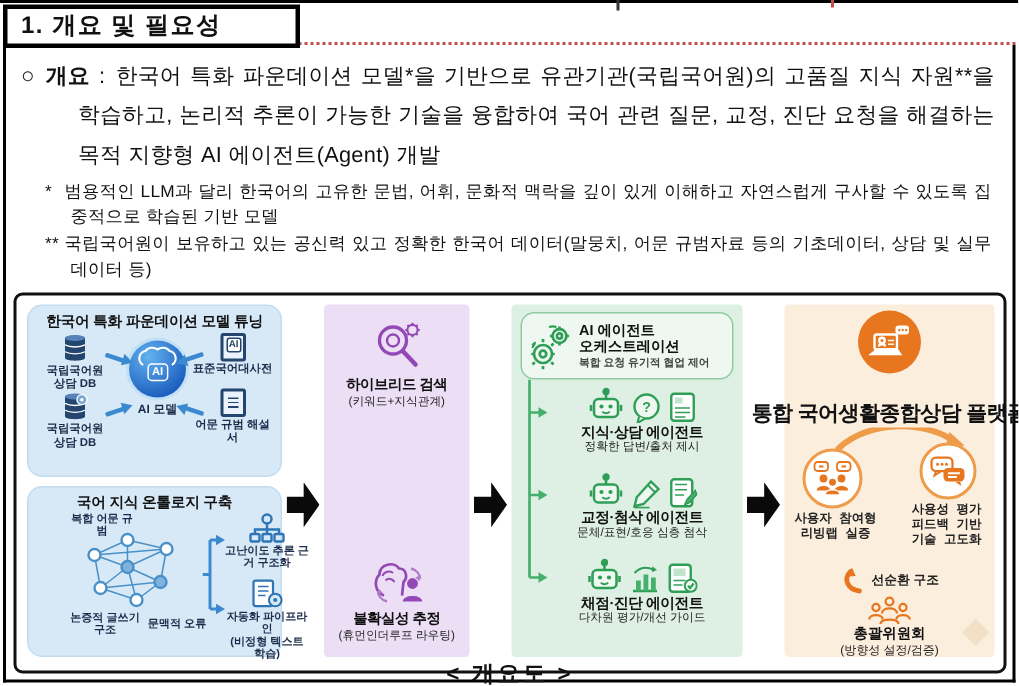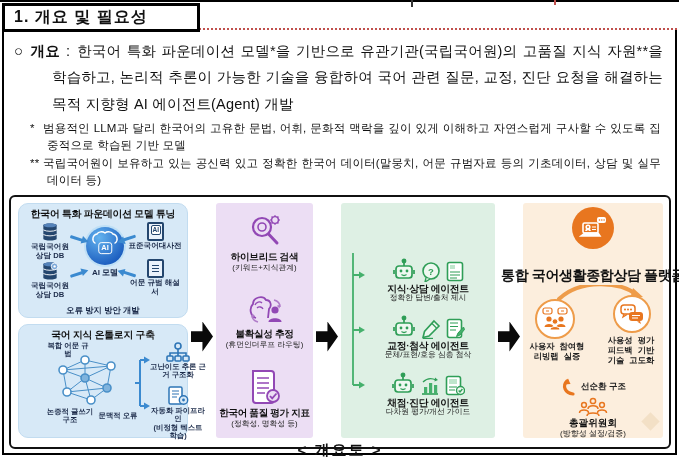--- a/index.html
+++ b/index.html
@@ -175,21 +175,20 @@
               </div>
               <div class="f-item f-r2">
                 <span class="book lines"></span>
                 <span>어문 규범 해설서</span>
               </div>
               <span class="tail-arrow" style="left:47px;top:16px;transform:rotate(18deg);"></span>
               <span class="tail-arrow" style="left:47px;top:52px;transform:rotate(-18deg);"></span>
               <span class="tail-arrow" style="left:100px;top:16px;transform:rotate(162deg);"></span>
               <span class="tail-arrow" style="left:100px;top:52px;transform:rotate(198deg);"></span>
             </div>
-            <div class="f-bottom">오류 방지 방안 개발</div>
           </div>
 
           <div class="bluebox">
             <div class="bx-title">국어 지식 온톨로지 구축</div>
             <div class="o-body">
               <span class="o-lab lab-top">복합 어문 규범</span>
               <span class="o-lab lab-bl">논증적 글쓰기 구조</span>
               <span class="o-lab lab-br">문맥적 오류</span>
               <svg class="net-svg" width="80" height="52" viewBox="0 0 80 52">
                 <g stroke="#4a90c8" stroke-width="1">
@@ -267,35 +266,46 @@
                 <g fill="none" stroke="#b07cc9" stroke-width="1.6">
                   <path d="M28 8 c4 1 6 4 6 7"></path>
                   <path d="M12 30 c-4-1-6-4-6-7"></path>
                 </g>
                 <path d="M33.5 16.5 L34.6 12.6 L30.8 13.8 Z" fill="#b07cc9"></path>
                 <path d="M6.5 21.5 L5.4 25.4 L9.2 24.2 Z" fill="#b07cc9"></path>
               </svg>
             <div class="p-title">불확실성 추정</div>
             <div class="p-sub">(휴먼인더루프 라우팅)</div>
           </div>
-          <div class="p-item">
-            <svg width="34" height="36" viewBox="0 0 34 36">
-                <path d="M5 2 h18 a3 3 0 0 1 3 3 v26 a3 3 0 0 1 -3 3 h-15 a3 3 0 0 1 -3 -3 z" fill="#fff" stroke="#9248b5" stroke-width="2"></path>
-                <path d="M9 9 h12 M9 14 h12 M9 19 h12 M9 24 h8" stroke="#9248b5" stroke-width="1.4"></path>
-                <circle cx="25" cy="27" r="6" fill="#ecdef4" stroke="#9248b5" stroke-width="1.8"></circle>
-                <path d="M22 27 l2.2 2.4 L28.5 24.5" fill="none" stroke="#9248b5" stroke-width="1.8"></path>
-              </svg>
-            <div class="p-title">한국어 품질 평가 지표</div>
-            <div class="p-sub">(정확성, 명확성 등)</div>
-          </div>
         </div>
 
         <div class="block-arrow"></div>
 
         <div class="green-col">
+          <div class="g-header">
+            <svg width="30" height="32" viewBox="0 0 30 32">
+                <g fill="none" stroke="#2f9e57" stroke-width="1.8">
+                  <circle cx="10" cy="21" r="6"></circle>
+                  <circle cx="10" cy="21" r="2.2"></circle>
+                  <circle cx="21" cy="9" r="4.6"></circle>
+                  <circle cx="21" cy="9" r="1.7"></circle>
+                </g>
+                <g stroke="#2f9e57" stroke-width="1.8">
+                  <path d="M10 13.2 V11 M10 29 V31.2 M2.2 21 H4 M16 21 H17.8 M4.5 15.5 L3 14 M15.5 26.5 L17 28 M15.5 15.5 L17 14 M4.5 26.5 L3 28"></path>
+                  <path d="M21 2.6 V4.4 M21 13.6 V15.4 M14.6 9 H16.4 M25.6 9 H27.4"></path>
+                </g>
+                <path d="M14 3 a8 8 0 0 1 5 0" fill="none" stroke="#2f9e57" stroke-width="1.4"></path>
+                <path d="M5 13 a8 8 0 0 0 -2 4" fill="none" stroke="#2f9e57" stroke-width="1.4"></path>
+              </svg>
+            <div class="g-ht">
+              <div class="t">AI 에이전트</div>
+              <div class="t">오케스트레이션</div>
+              <div class="s">복합 요청 유기적 협업 제어</div>
+            </div>
+          </div>
           <svg class="g-connector" width="22" height="150" viewBox="0 0 22 150">
             <path d="M8 0 V132 M8 22 H15 M8 77 H15 M8 132 H15" fill="none" stroke="#45b06c" stroke-width="1.8"></path>
             <path d="M14 18.5 L20 22 L14 25.5 Z" fill="#45b06c"></path>
               <path d="M14 73.5 L20 77 L14 80.5 Z" fill="#45b06c"></path>
               <path d="M14 128.5 L20 132 L14 135.5 Z" fill="#45b06c"></path>
           </svg>
 
           <div class="g-row g-r1">
             <div class="icons">
               <svg width="24" height="24" viewBox="0 0 24 24">

